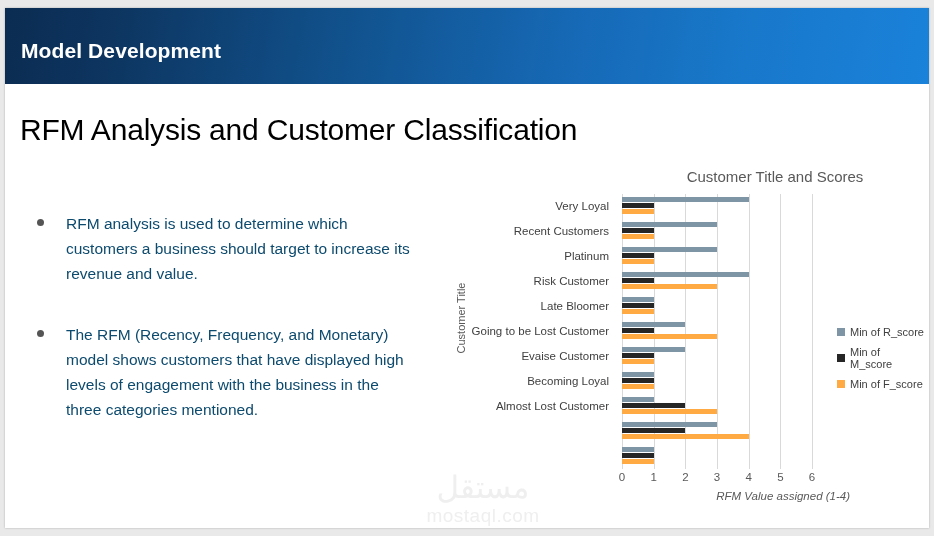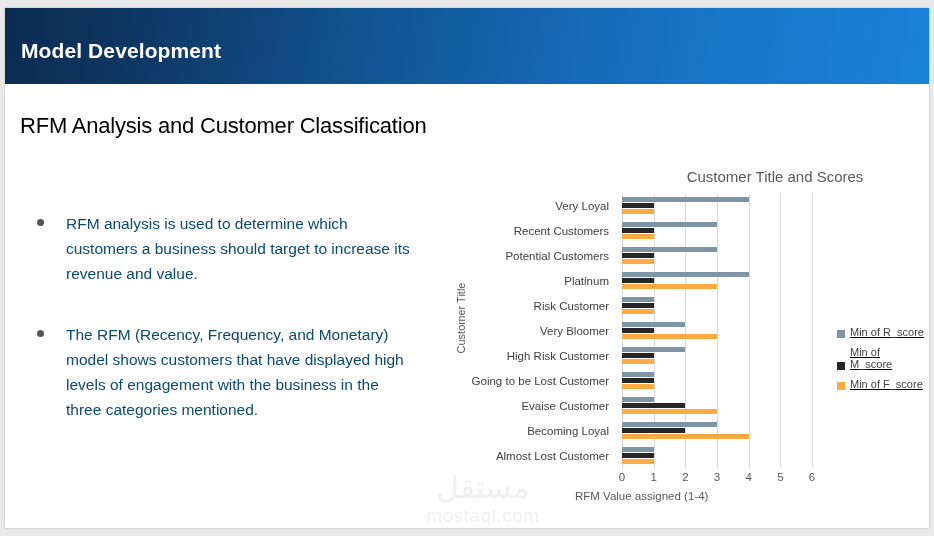--- a/index.html
+++ b/index.html
@@ -21,21 +21,21 @@
     position:absolute;left:0;top:0;width:924px;height:76px;
     background:linear-gradient(100deg,#0b2c52 0%,#0d3560 12%,#11538f 38%,#1668b4 60%,#1877c9 78%,#1a82da 100%);
   }
   .header-title{
     position:absolute;left:16px;top:31px;
     color:#ffffff;font-size:21px;font-weight:bold;letter-spacing:.1px;
   }
   
   .slide-title{
     position:absolute;left:15px;top:105px;
-    font-size:22px;color:#000000;font-weight:normal;letter-spacing:-.2px;
+    font-size:30px;color:#000000;font-weight:normal;letter-spacing:-.2px;
   }
   
   .bullets{position:absolute;left:22px;top:203px;width:400px;}
   .bullet{display:flex;align-items:flex-start;margin-bottom:36px;}
   .bullet .dot{
     width:7px;height:7px;border-radius:50%;background:#555555;
     margin:8px 22px 0 10px;flex:0 0 auto;
   }
   .bullet .btxt{font-size:15.5px;line-height:25px;color:#0c4a6e;width:345px;}
   
@@ -70,25 +70,25 @@
   .bar.m{top:9px;background:#262626;}
   .bar.f{top:15px;background:#ffaa42;}
   .xaxis{
     position:absolute;left:187px;top:309px;width:190px;height:18px;
   }
   .tick{
     position:absolute;top:2px;width:20px;margin-left:-10px;text-align:center;
     font-size:11.5px;color:#595959;
   }
   .xlabel{
-    position:absolute;left:140px;top:330px;width:265px;text-align:left;
-    font-size:11.5px;color:#595959;
+    position:absolute;left:150px;top:330px;width:265px;text-align:right;
+    font-size:11.5px;color:#595959;font-style:italic;
   }
   .legend{position:absolute;left:402px;top:166px;}
-  .lgd{display:flex;align-items:flex-end;margin-bottom:8px;text-decoration:underline;}
+  .lgd{display:flex;align-items:center;margin-bottom:8px;}
   .swatch{width:8px;height:8px;margin-right:5px;flex:0 0 auto;}
   .lgd span.lt{font-size:11px;color:#404040;}
   
   .watermark{
     position:absolute;left:398px;top:463px;width:160px;text-align:center;
     color:#efefef;user-select:none;
   }
   .wm-ar{font-size:31px;line-height:34px;letter-spacing:1px;}
   .wm-en{font-size:19px;line-height:22px;letter-spacing:.5px;}
 </style>
@@ -113,25 +113,23 @@
       <span class="btxt">The RFM (Recency, Frequency, and Monetary) model shows customers that have displayed high levels of engagement with the business in the three categories mentioned.</span>
     </div>
   </div>
 
   <div class="chart">
     <div class="chart-title">Customer Title and Scores</div>
     <div class="ylabel">Customer Title</div>
     <div class="cat-labels" id="cat-labels">
         <div class="cat">Very Loyal</div>
         <div class="cat">Recent Customers</div>
-        <div class="cat">Potential Customers</div>
         <div class="cat">Platinum</div>
         <div class="cat">Risk Customer</div>
-        <div class="cat">Very Bloomer</div>
-        <div class="cat">High Risk Customer</div>
+        <div class="cat">Late Bloomer</div>
         <div class="cat">Going to be Lost Customer</div>
         <div class="cat">Evaise Customer</div>
         <div class="cat">Becoming Loyal</div>
         <div class="cat">Almost Lost Customer</div>
       </div>
     <div class="plot">
       <div class="grid" id="grid">
           <div class="gl" style="left: 0px;"></div>
           <div class="gl" style="left: 31.6667px;"></div>
           <div class="gl" style="left: 63.3333px;"></div>

